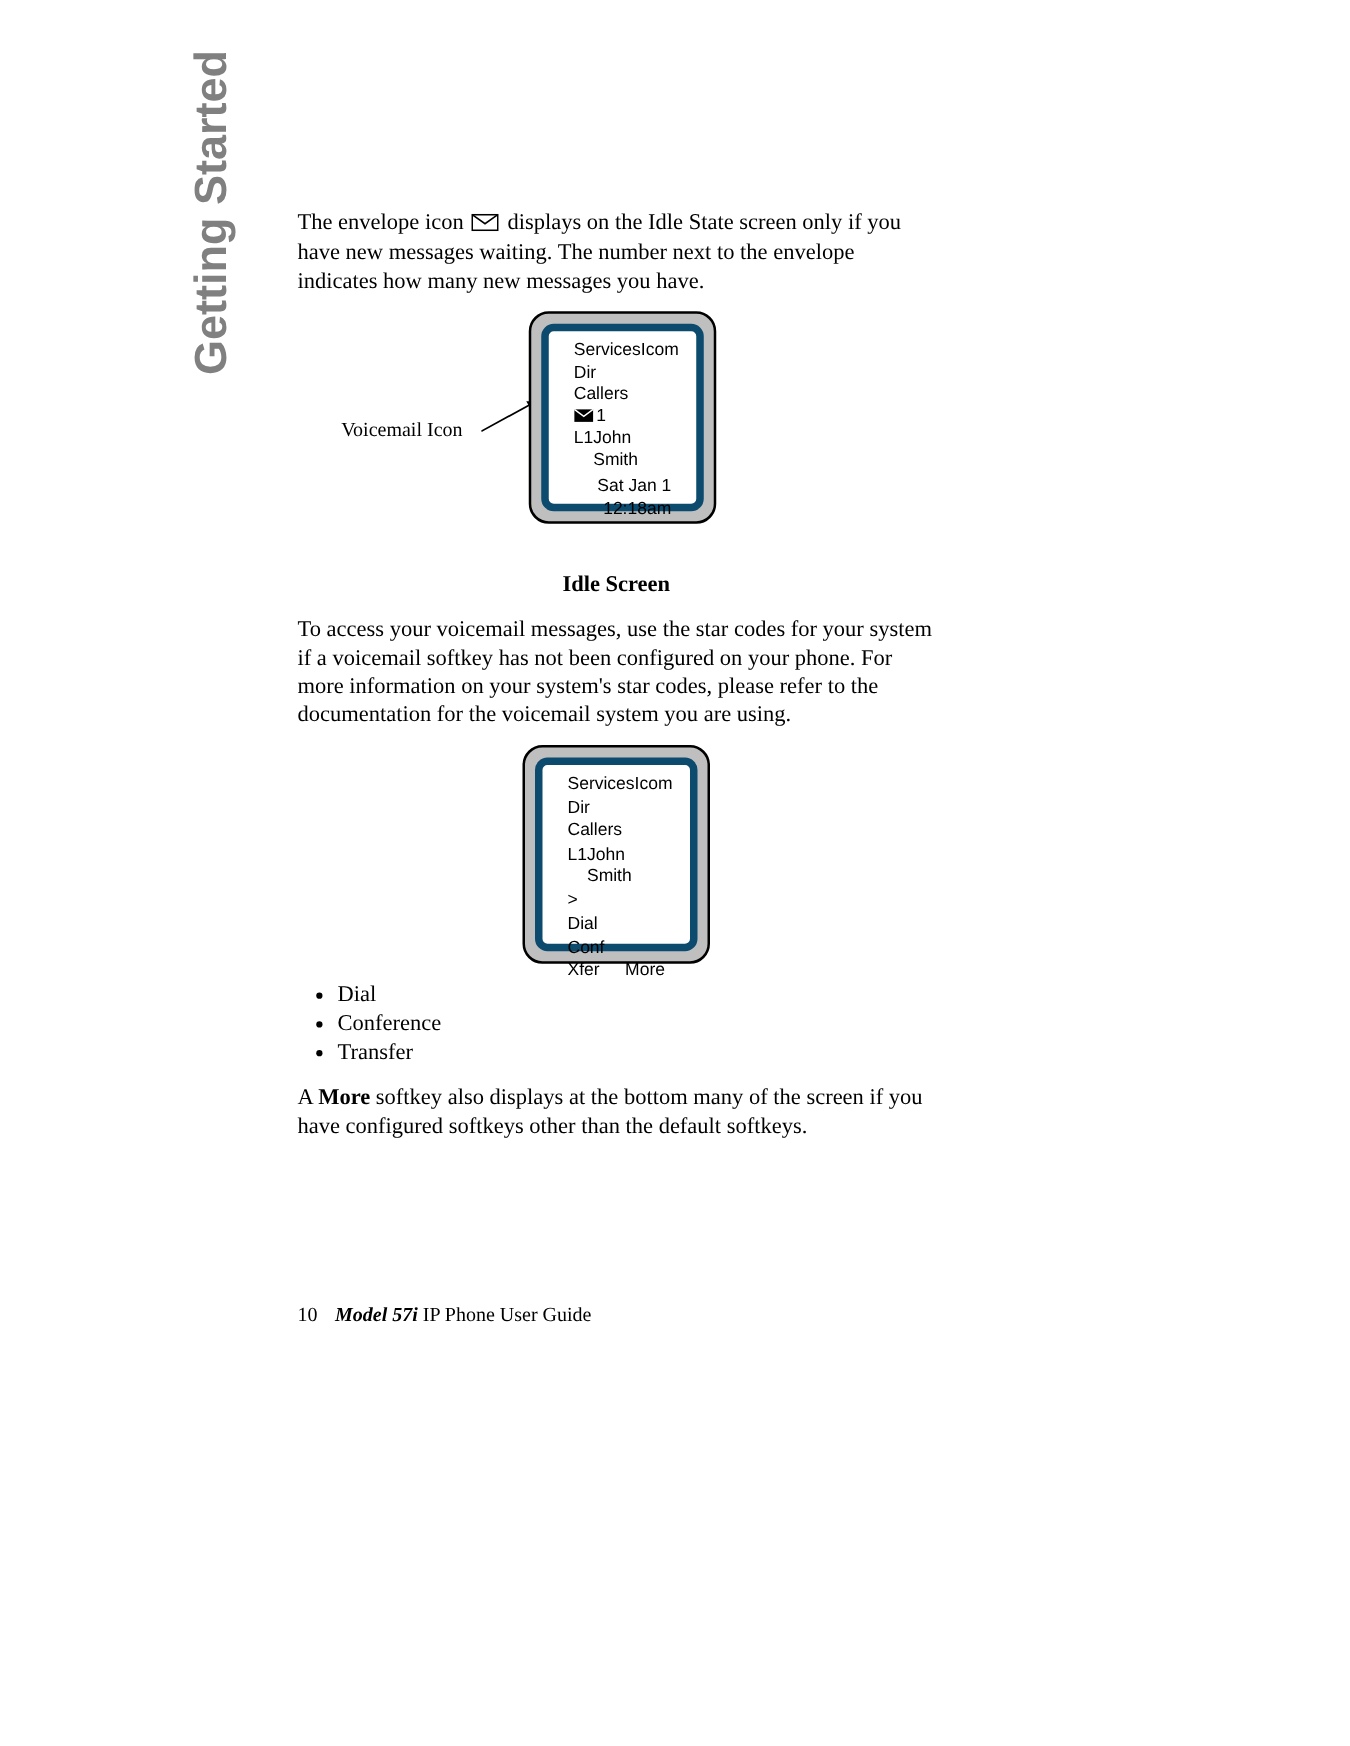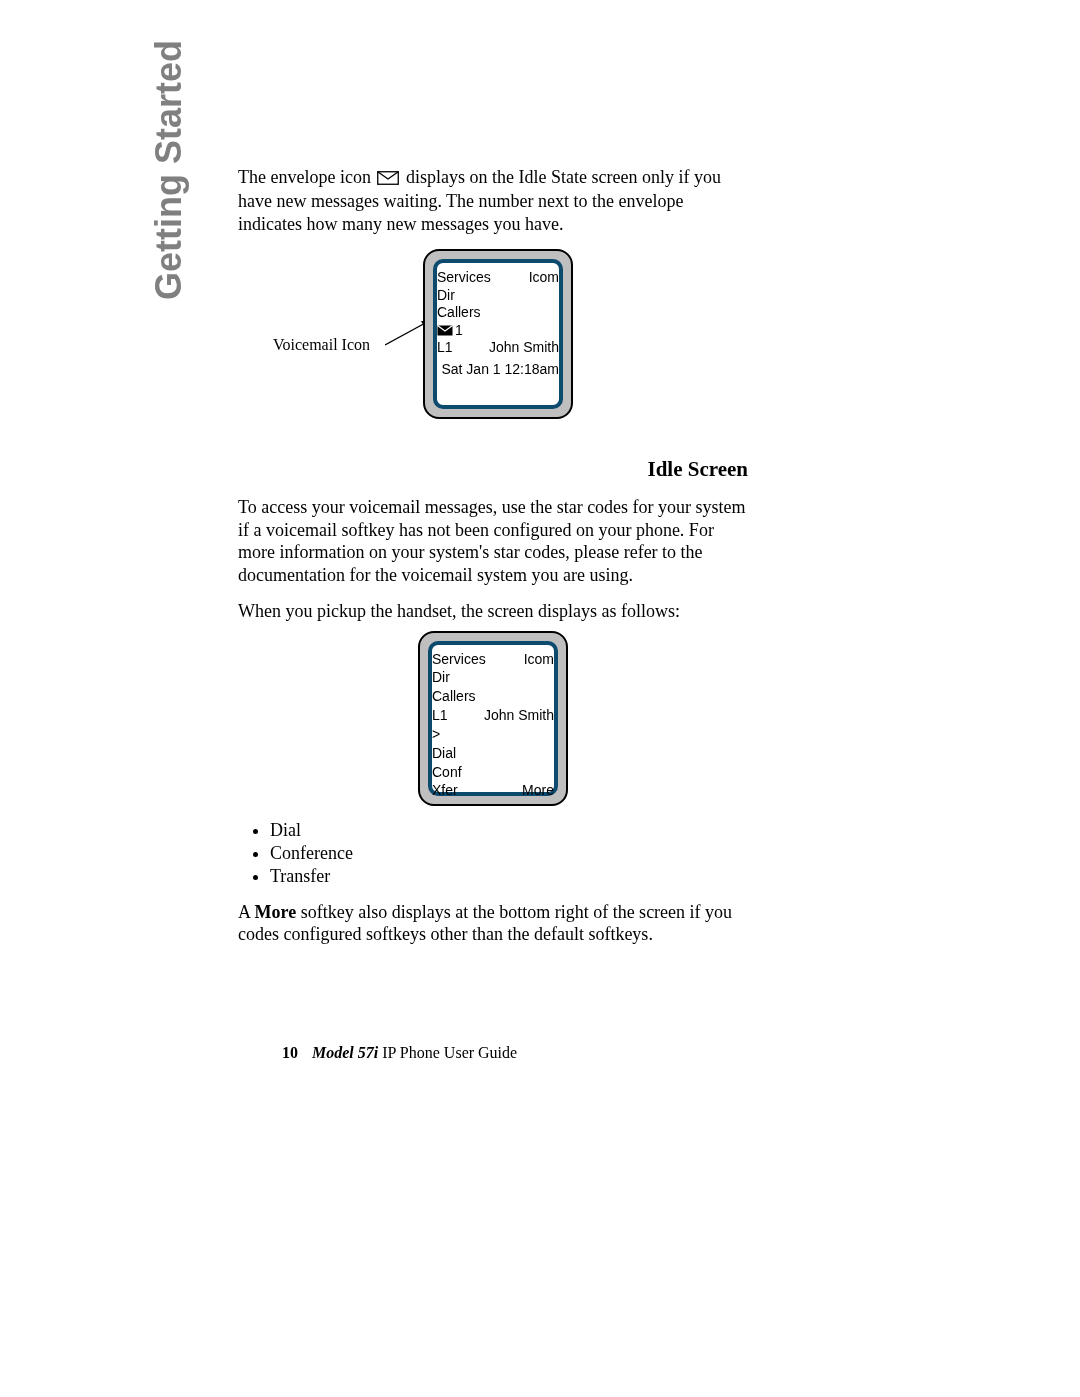--- a/index.html
+++ b/index.html
@@ -72,42 +72,42 @@
   .phone-outer {
     position: absolute;
     background: #bfbfbf;
     border: 2px solid #000;
     box-sizing: border-box;
   }
   .phone-inner {
     position: absolute;
     inset: 8px;
     background: #fff;
-    border: 4px solid #0c4a6e;
+    border: 6px solid #0c4a6e;
     box-sizing: border-box;
-    padding: 6px 0;
+    padding: 6px 20px;
     font-family: Arial, Helvetica, sans-serif;
     font-size: 14px;
     line-height: 1.25;
   }
   .fig1 .phone-outer {
     left: 185px;
     top: 0;
     width: 150px;
     height: 170px;
     border-radius: 16px;
   }
   .fig1 .phone-inner {
     border-radius: 10px;
   }
   .row { display: flex; justify-content: space-between; }
   .fig1-caption {
-    text-align: right;
+    text-align: center;
     font-weight: 700;
-    font-size: 21px;
+    font-size: 18px;
     margin-bottom: 14px;
     width: 510px;
   }
   .vm-row { display: flex; align-items: center; gap: 2px; }
   .vm-row svg { display: block; }
   .datetime { text-align: right; margin-top: 4px; }
   
   .fig2-wrap {
     width: 510px;
     display: flex;
@@ -135,21 +135,21 @@
     padding-left: 32px;
     font-size: 18px;
   }
   ul.bullets li { margin-bottom: 2px; }
   .footer {
     position: absolute;
     left: 238px;
     top: 1044px;
     font-size: 16px;
   }
-  .footer .pn { font-weight: 700; margin-right: 10px; margin-left: 44px; }
+  .footer .pn { font-weight: 400; margin-right: 10px; }
   .footer .model { font-weight: 700; font-style: italic; }
 </style>
 </head>
 <body>
 
 <div class="page">
 
   <div class="side-tab"><span>Getting Started</span></div>
 
   <div class="content">
@@ -192,21 +192,20 @@
             <span>John Smith</span>
           </div>
           <div class="datetime">Sat Jan 1  12:18am</div>
         </div>
       </div>
     </div>
     <div class="fig1-caption">Idle Screen</div>
 
     <p class="body">To access your voicemail messages, use the star codes for your system if a voicemail softkey has not been configured on your phone. For more information on your system's star codes, please refer to the documentation for the voicemail system you are using.</p>
 
-    <p class="body" style="margin-bottom:6px">When you pickup the handset, the screen displays as follows:</p>
 
     <div class="fig2-wrap">
       <div class="fig2">
         <div class="phone-outer">
           <div class="phone-inner">
             <div class="row">
               <span>Services</span>
               <span>Icom</span>
             </div>
             <div>Dir</div>
@@ -230,21 +229,21 @@
     </div>
 
 
     <ul class="bullets">
       <li>Dial</li>
       <li>Conference</li>
       <li>Transfer</li>
     </ul>
 
     <p class="body">
-      <span>A </span><b>More</b><span> softkey also displays at the bottom right of the screen if you codes configured softkeys other than the default softkeys.</span>
+      <span>A </span><b>More</b><span> softkey also displays at the bottom many of the screen if you have configured softkeys other than the default softkeys.</span>
     </p>
 
   </div>
 
   <div class="footer">
     <span class="pn">10</span>
     <span class="model">Model 57i</span><span> IP Phone User Guide</span>
   </div>
 
 </div>

